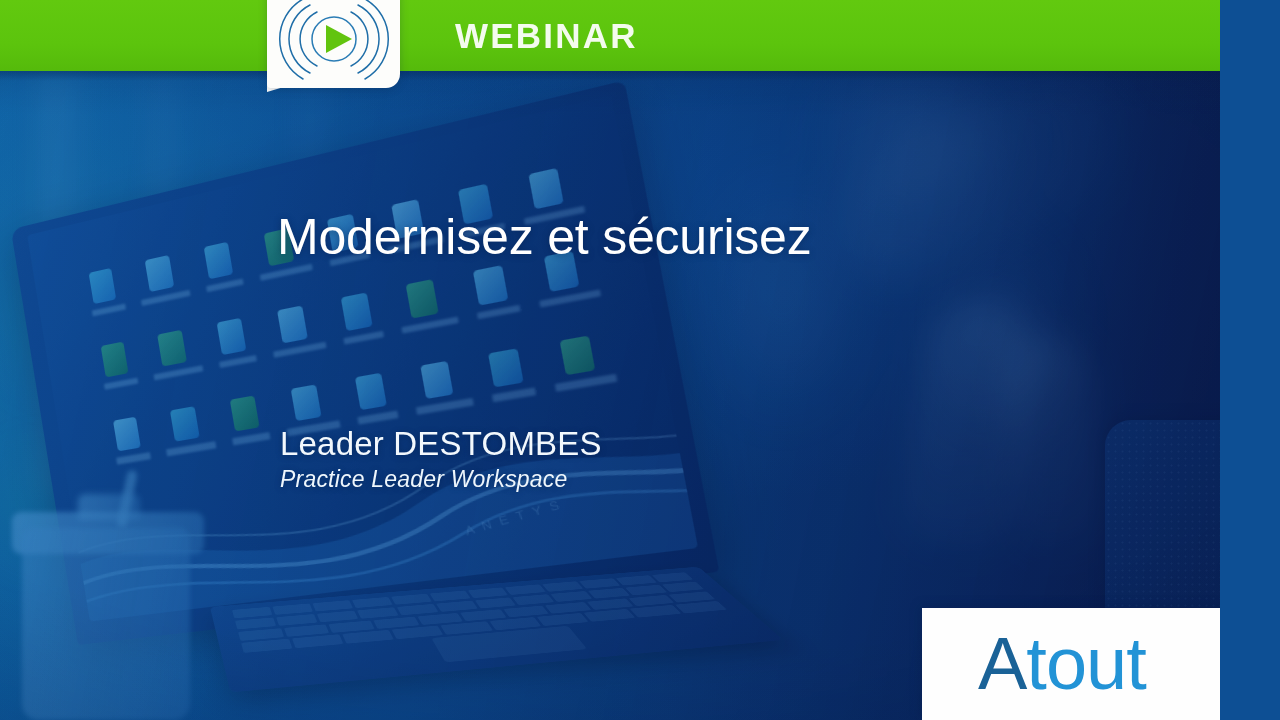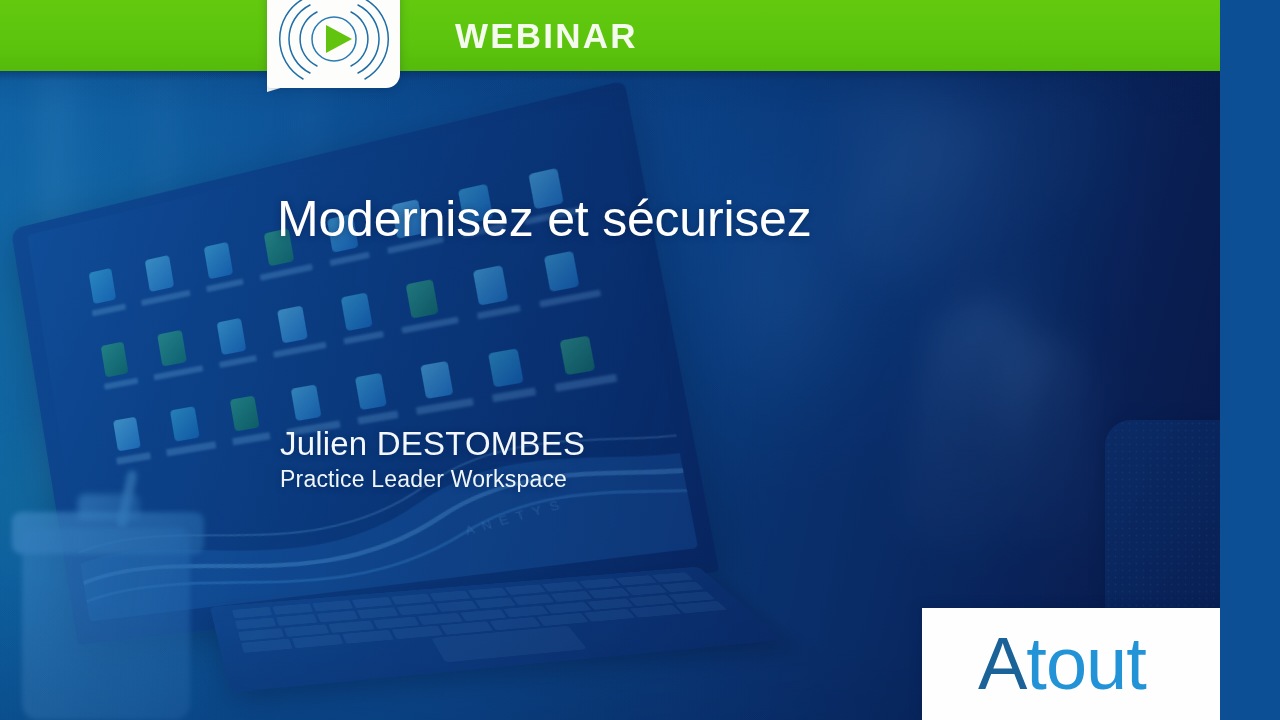--- a/index.html
+++ b/index.html
@@ -287,36 +287,38 @@
   }
   .title-line {
     font-size:50px;
     font-weight:300;
     color:#ffffff;
     line-height:70px;
     letter-spacing:-0.2px;
     white-space:nowrap;
     text-shadow:0 1px 7px rgba(4,24,62,0.42);
     font-stretch:condensed;
+    margin-top:18px;
   }
   .speaker-block {
     position:absolute; left:280px; top:423px;
     z-index:10;
   }
   .speaker-name {
     font-size:33px;
     font-weight:300;
     color:#f2f8fd;
     line-height:41px;
     letter-spacing:0.2px;
     white-space:nowrap;
     text-shadow:0 1px 6px rgba(4,24,62,0.42);
   }
   .speaker-role {
     font-size:23px;
+    font-style:italic;
     font-weight:400;
     color:#eef6fc;
     line-height:30px;
     letter-spacing:0.2px;
     white-space:nowrap;
     text-shadow:0 1px 6px rgba(4,24,62,0.42);
   }
 
   
   .logo-panel {
@@ -563,21 +565,21 @@
       <circle cx="61" cy="43" r="22" fill="none" stroke="#2a7cb5" stroke-width="1.5"></circle>
       <path d="M53,29 L79,43 L53,57 Z" fill="#62c40e"></path>
     </svg>
   </div>
 
   <div class="title-block">
     <div class="title-line">Modernisez et sécurisez</div>
   </div>
 
   <div class="speaker-block">
-    <div class="speaker-name">Julien DESTOMBES</div>
+    <div class="speaker-name">Leader DESTOMBES</div>
     <div class="speaker-role">Practice Leader Workspace</div>
   </div>
 
   <div class="logo-panel">
     <div class="logo-wordmark"><span class="logo-a">A</span><span class="logo-rest">tout</span></div>
   </div>
 
 </div>
 
 </body></html>

